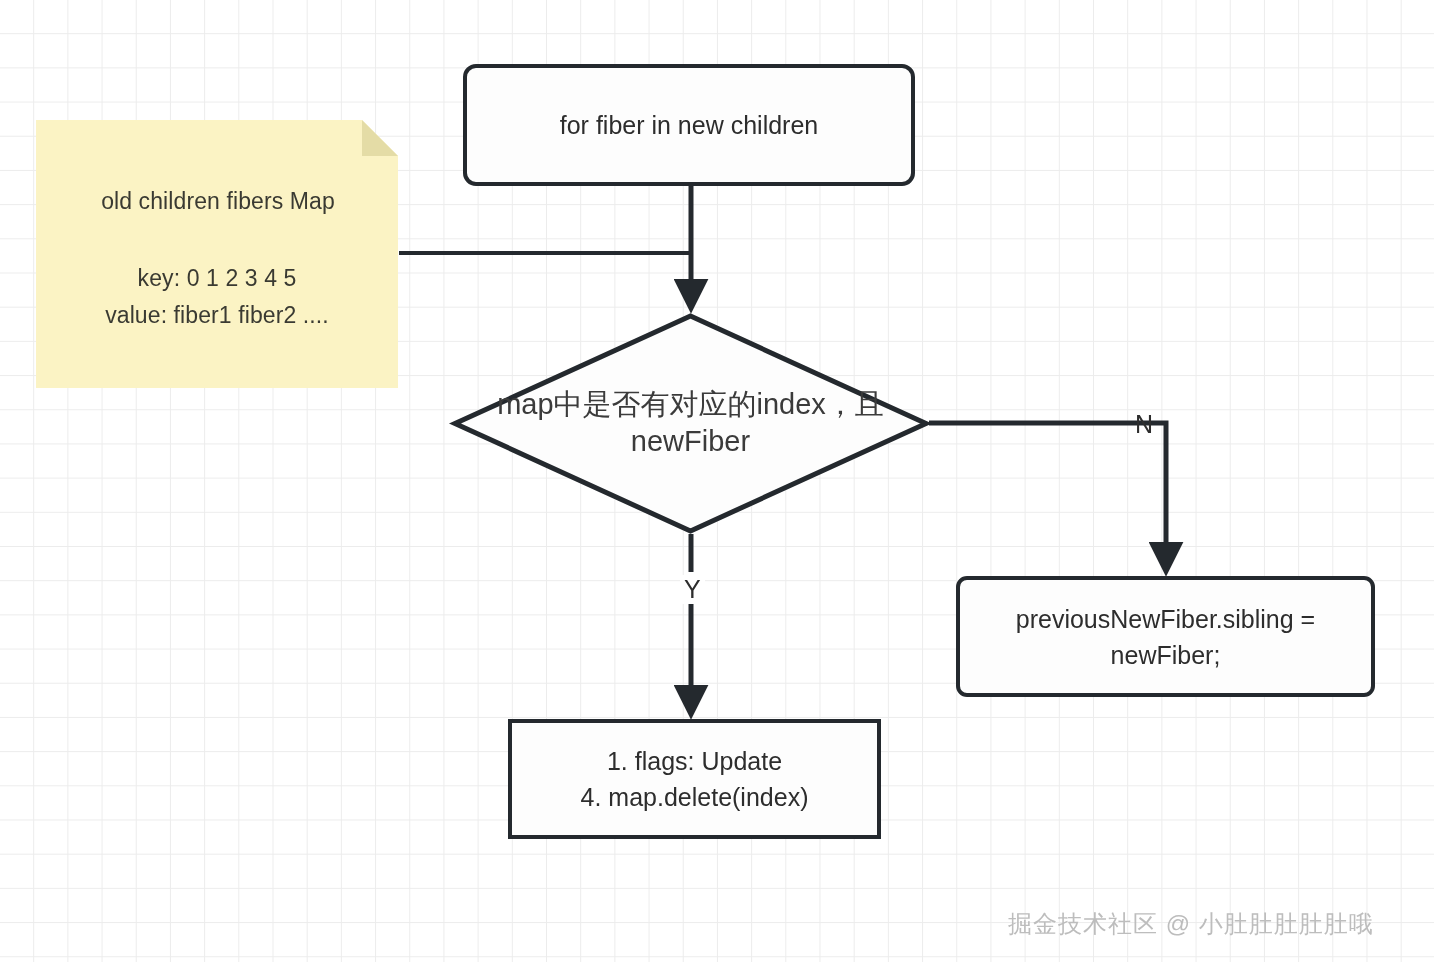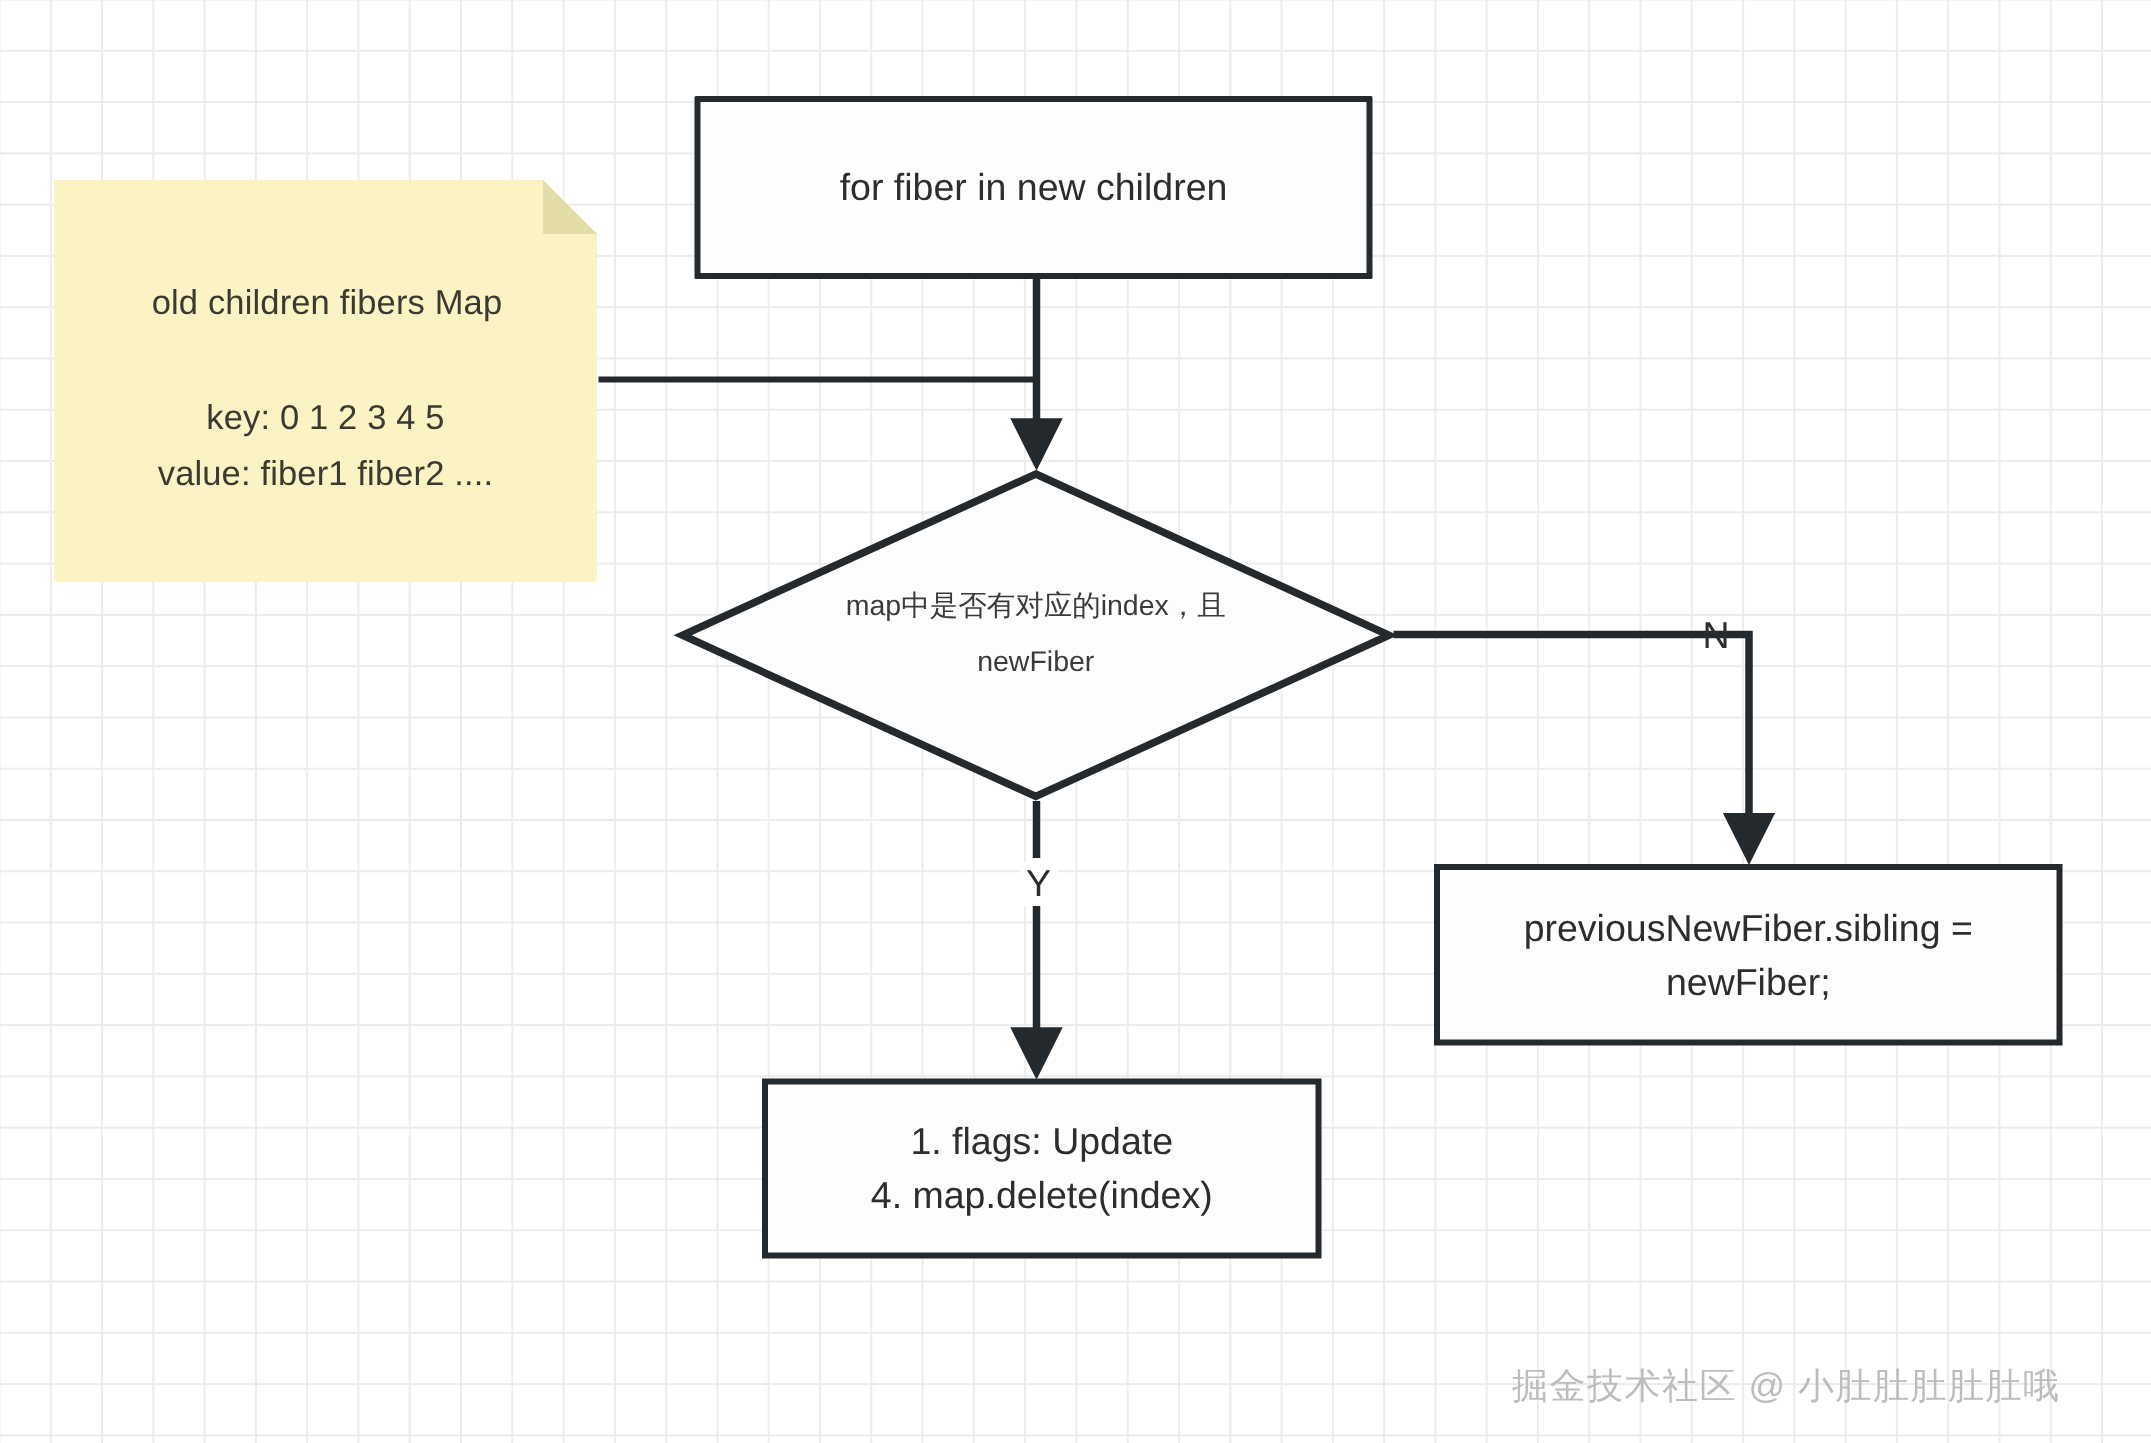--- a/index.html
+++ b/index.html
@@ -85,34 +85,35 @@
     text-align: center;
     color: #2d2d2d;
     font-size: 25px;
     line-height: 36px;
   }
   #node-loop {
     left: 463px;
     top: 64px;
     width: 452px;
     height: 122px;
-    border-radius: 1px;
+    border-radius: 13px;
   }
   #node-update {
     left: 508px;
     top: 719px;
     width: 373px;
     height: 120px;
     align-items: center;
   }
   #node-sibling {
     left: 956px;
     top: 576px;
     width: 419px;
     height: 121px;
+    border-radius: 11px;
   }
 
   
   #node-decision {
     position: absolute;
     left: 452px;
     top: 313px;
     width: 477px;
     height: 221px;
   }
@@ -121,21 +122,21 @@
     left: 0; top: 0;
     overflow: visible;
   }
   .decision-label {
     position: absolute;
     left: -60px;
     width: 597px;
     top: 73px;
     text-align: center;
     color: #3b3b3b;
-    font-size: 19px;
+    font-size: 29px;
     line-height: 37px;
     white-space: nowrap;
     pointer-events: none;
   }
 
   
   .edge-label {
     position: absolute;
     color: #2d2d2d;
     font-size: 25px;

